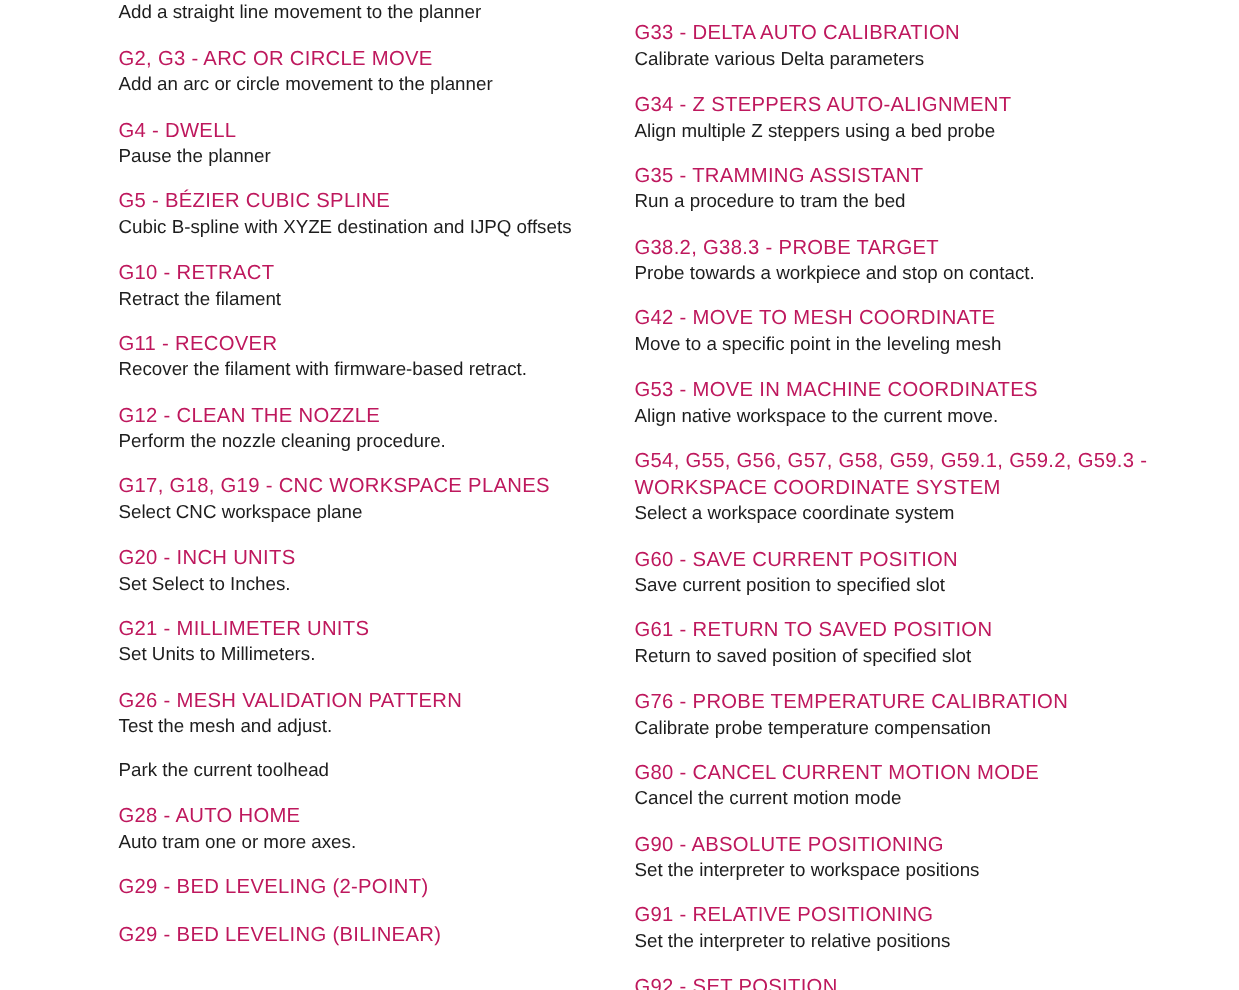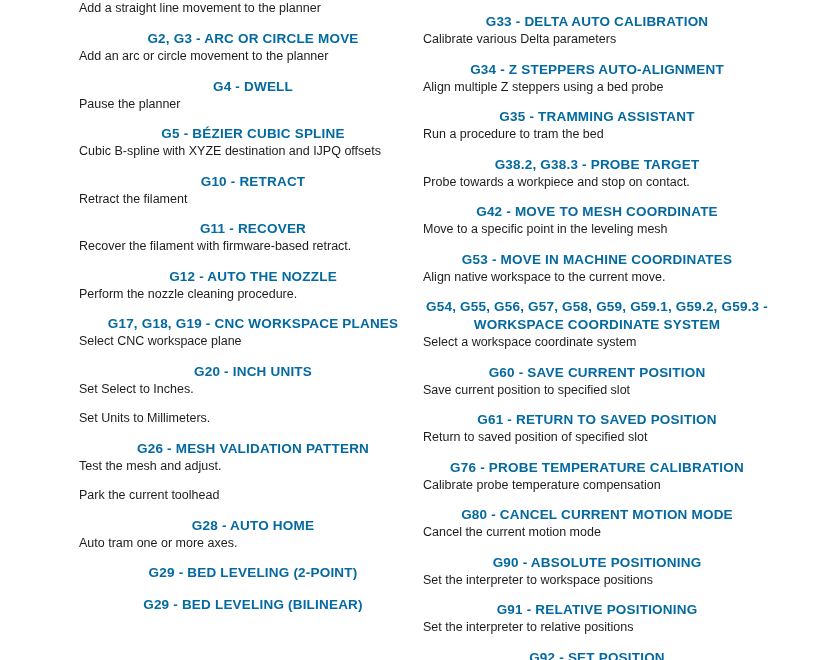--- a/index.html
+++ b/index.html
@@ -16,27 +16,26 @@
     position: absolute;
     top: 0;
     width: 348px;
   }
   .col-left  { left: 79px; }
   .col-right { left: 423px; padding-top: 13px; }
   .entry { margin-bottom: 13.5px; }
   .code {
     display: block;
     font-size: 13.5px;
-    font-weight: bold;
+    font-weight: normal;
     line-height: 18px;
-    color: #0369a1;
+    color: #be185d;
     text-decoration: none;
     letter-spacing: 0.2px;
     cursor: pointer;
-    text-align: center;
   }
   .desc {
     font-size: 12.5px;
     line-height: 16px;
     color: #1d1d1d;
   }
   .partial-top { margin-bottom: 14px; }
 </style>
 </head>
 <body>
@@ -60,32 +59,33 @@
         </div>
         <div class="entry">
           <a class="code">G10 - RETRACT</a>
           <p class="desc">Retract the filament</p>
         </div>
         <div class="entry">
           <a class="code">G11 - RECOVER</a>
           <p class="desc">Recover the filament with firmware-based retract.</p>
         </div>
         <div class="entry">
-          <a class="code">G12 - AUTO THE NOZZLE</a>
+          <a class="code">G12 - CLEAN THE NOZZLE</a>
           <p class="desc">Perform the nozzle cleaning procedure.</p>
         </div>
         <div class="entry">
           <a class="code">G17, G18, G19 - CNC WORKSPACE PLANES</a>
           <p class="desc">Select CNC workspace plane</p>
         </div>
         <div class="entry">
           <a class="code">G20 - INCH UNITS</a>
           <p class="desc">Set Select to Inches.</p>
         </div>
         <div class="entry">
+          <a class="code">G21 - MILLIMETER UNITS</a>
           <p class="desc">Set Units to Millimeters.</p>
         </div>
         <div class="entry">
           <a class="code">G26 - MESH VALIDATION PATTERN</a>
           <p class="desc">Test the mesh and adjust.</p>
         </div>
         <div class="entry">
           <p class="desc">Park the current toolhead</p>
         </div>
         <div class="entry">

